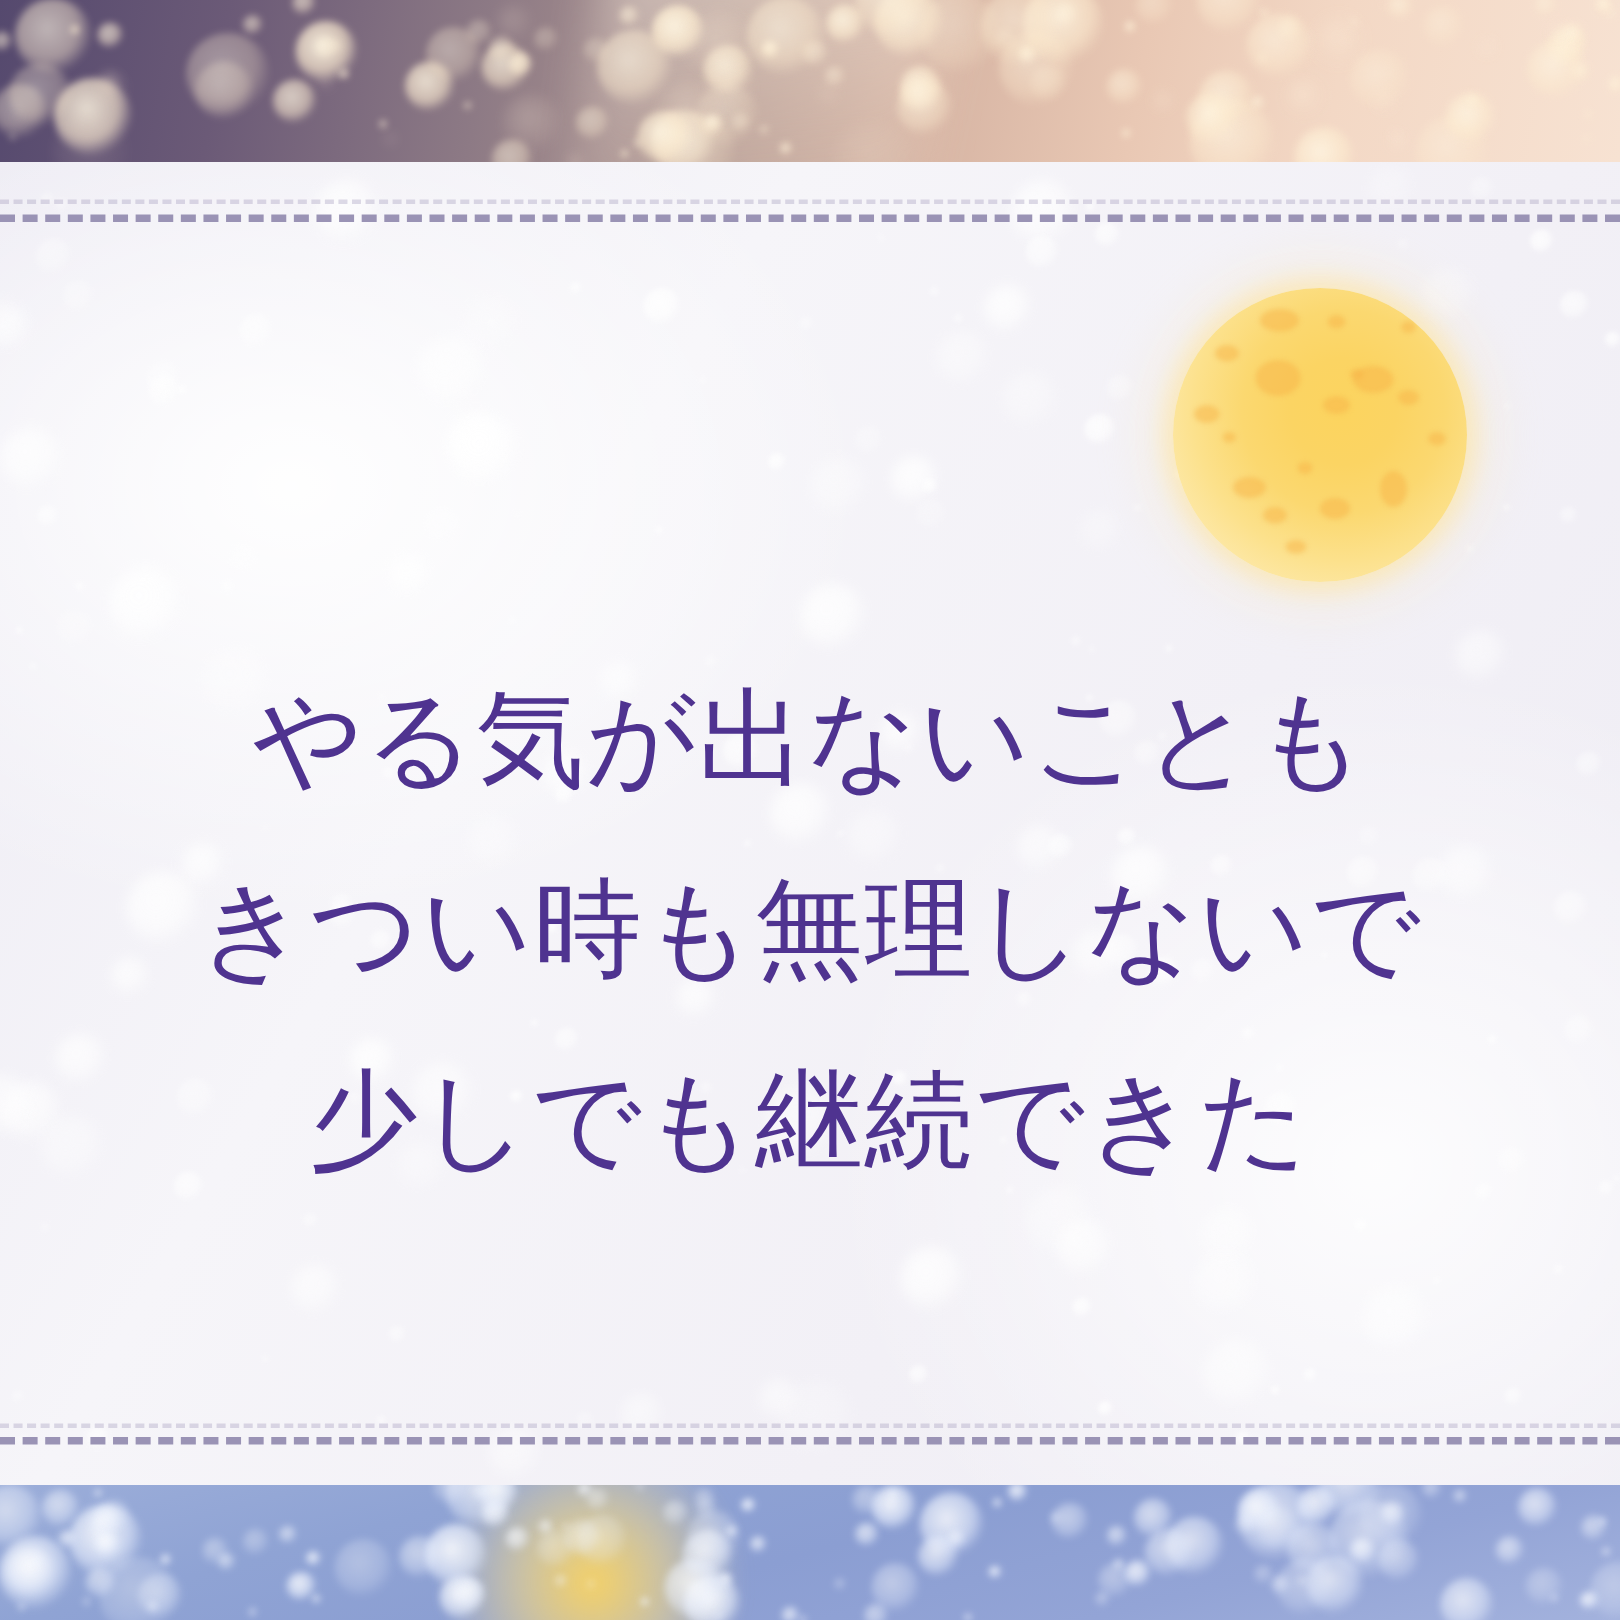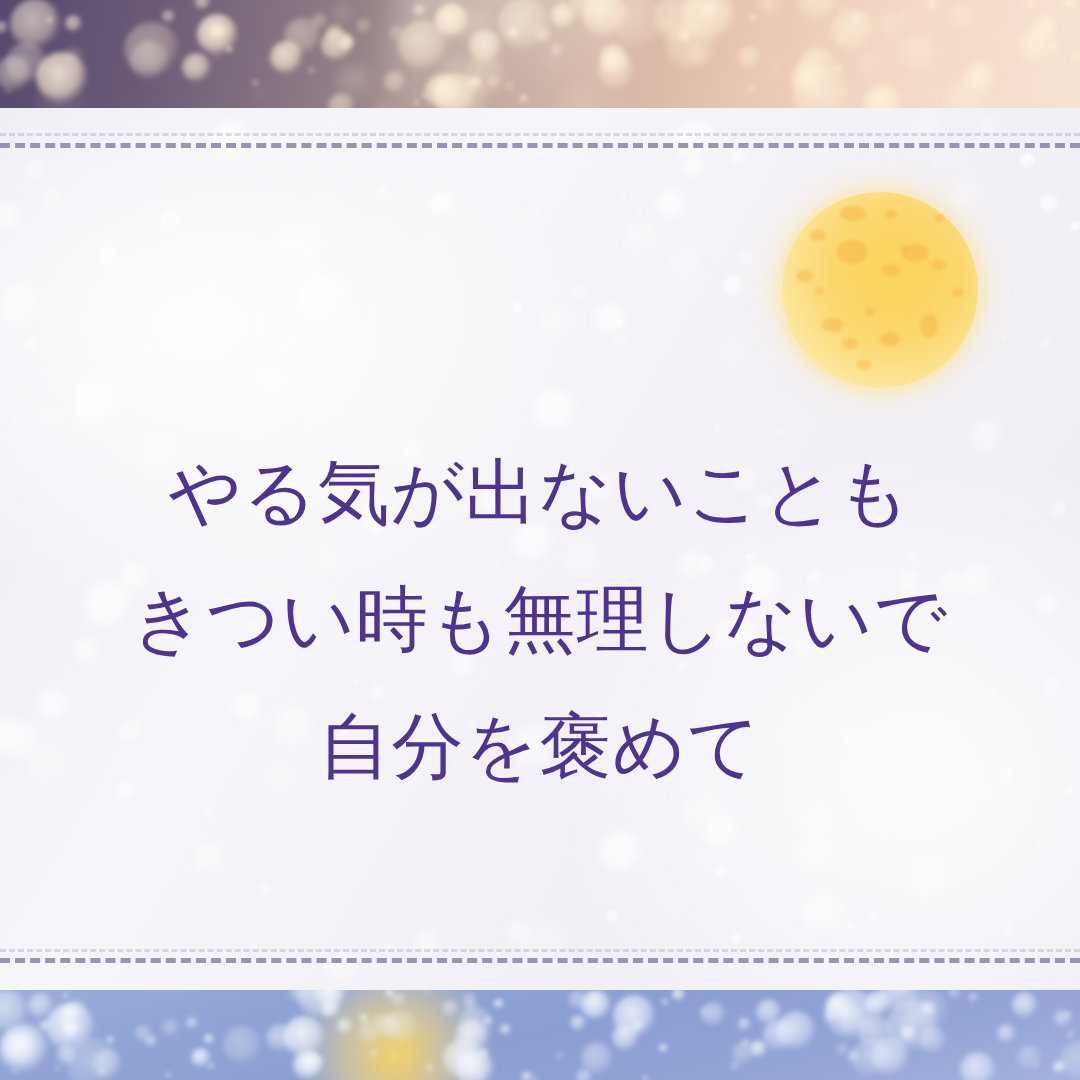--- a/index.html
+++ b/index.html
@@ -531,21 +531,21 @@
         <div class="crater" style="left: 33px; top: 96px; width: 9px; height: 7px;"></div>
         <div class="crater" style="left: 170px; top: 96px; width: 12px; height: 9px;"></div>
         <div class="crater" style="left: 75px; top: 168px; width: 14px; height: 9px;"></div>
       </div>
   </div>
 
 
   <div class="body-block">
     <div class="body-line">やる気が出ないことも</div>
     <div class="body-line">きつい時も無理しないで</div>
-    <div class="body-line">自分を褒めて</div>
+    <div class="body-line">少しでも継続できた</div>
   </div>
 
   <div class="dash faint dash-bot-faint"></div>
   <div class="dash strong dash-bot-strong"></div>
 
   <div class="banner-bot" id="banner-bot">
     <div class="bot-glow"></div>
   <div class="bok cool" style="width: 34.1607px; height: 34.1607px; left: 455.03px; top: 29.8213px; opacity: 0.77;"></div>
       <div class="bok cool" style="width: 6.06667px; height: 6.06667px; left: 662.024px; top: 8.83001px; opacity: 0.93;"></div>
       <div class="bok cool" style="width: 5.72752px; height: 5.72752px; left: 165.656px; top: 81.9346px; opacity: 0.66;"></div>

